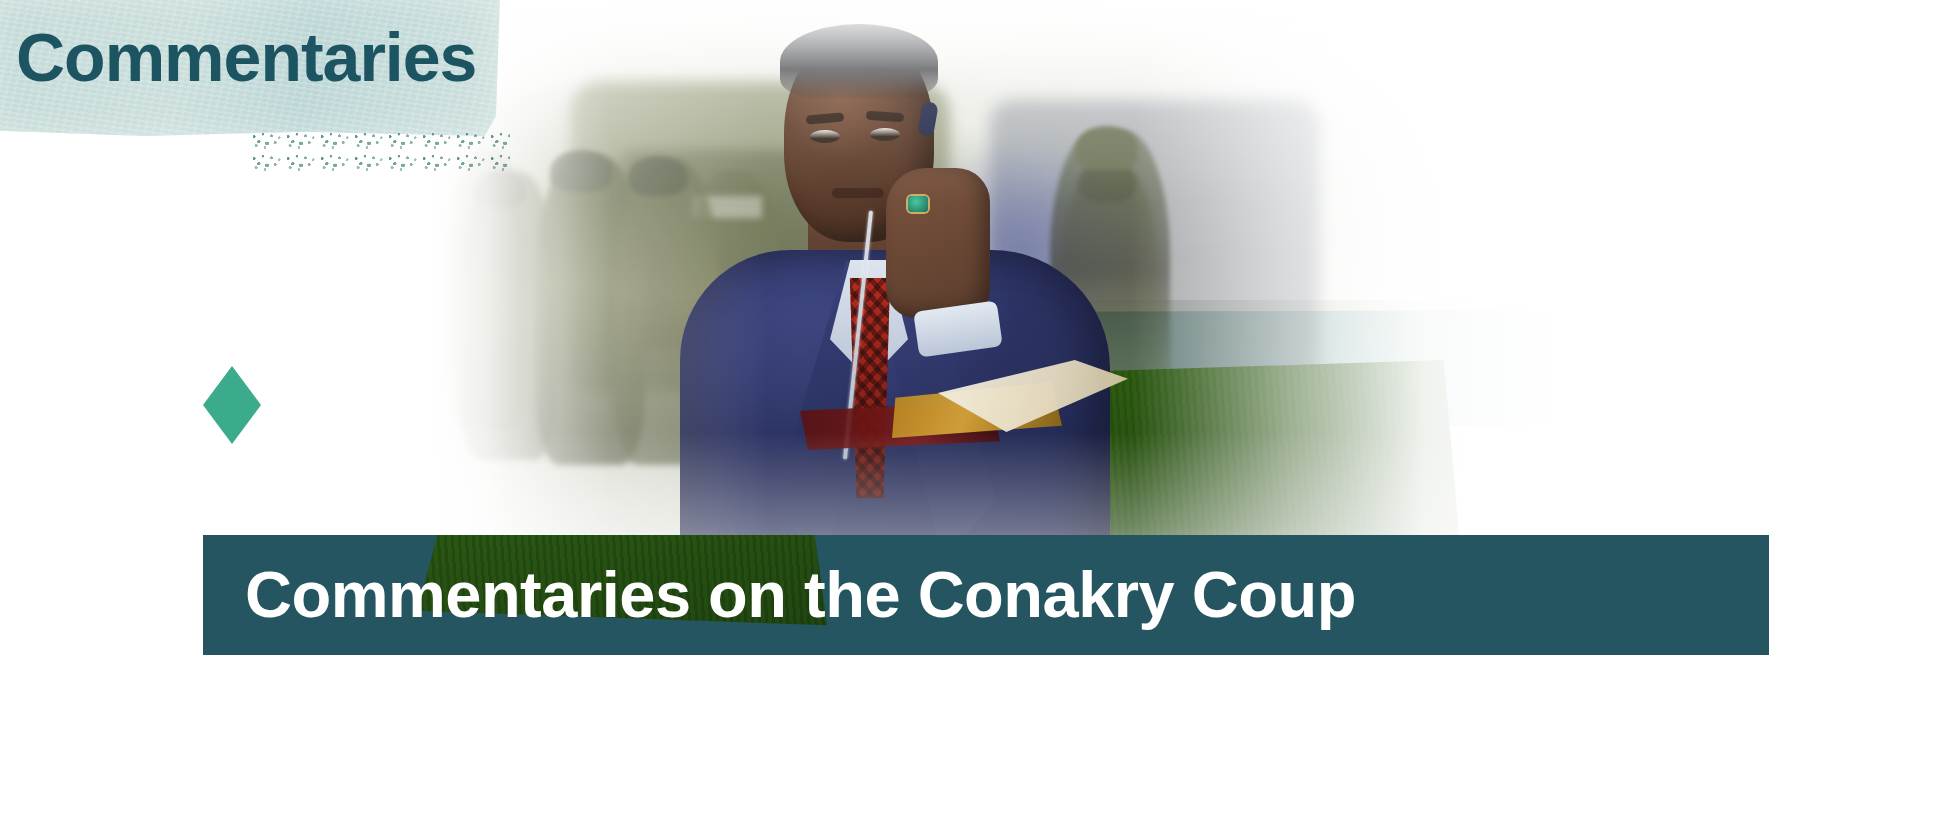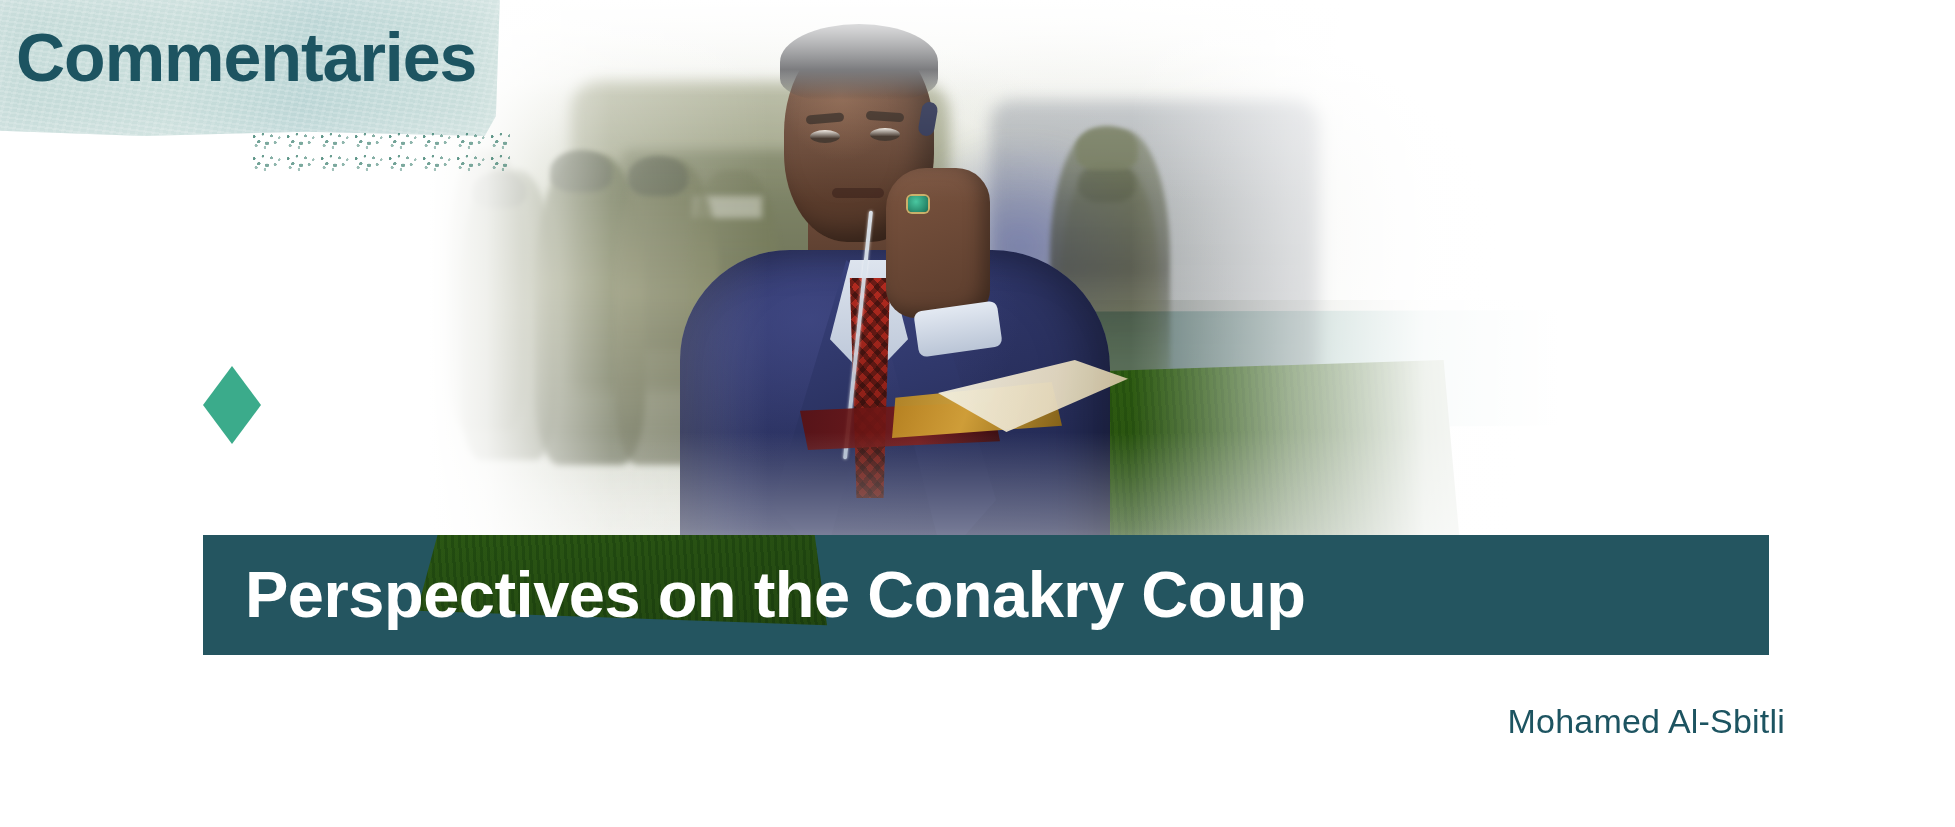--- a/index.html
+++ b/index.html
@@ -473,17 +473,16 @@
   </div>
 
   <div class="kicker-band"></div>
   <div class="kicker-speckle"></div>
   <div class="kicker-text">Commentaries</div>
 
   <div class="diamond"></div>
 
   <div class="title-bar"></div>
   <div class="title-grass"></div>
-  <div class="title-text">Perspectives on the Conakry Coup</div>
-
-  <div class="author">Mohamed Al-Sbitli</div>
+  <div class="title-text">Commentaries on the Conakry Coup</div>
+
 
 </div>
 
 </body></html>

